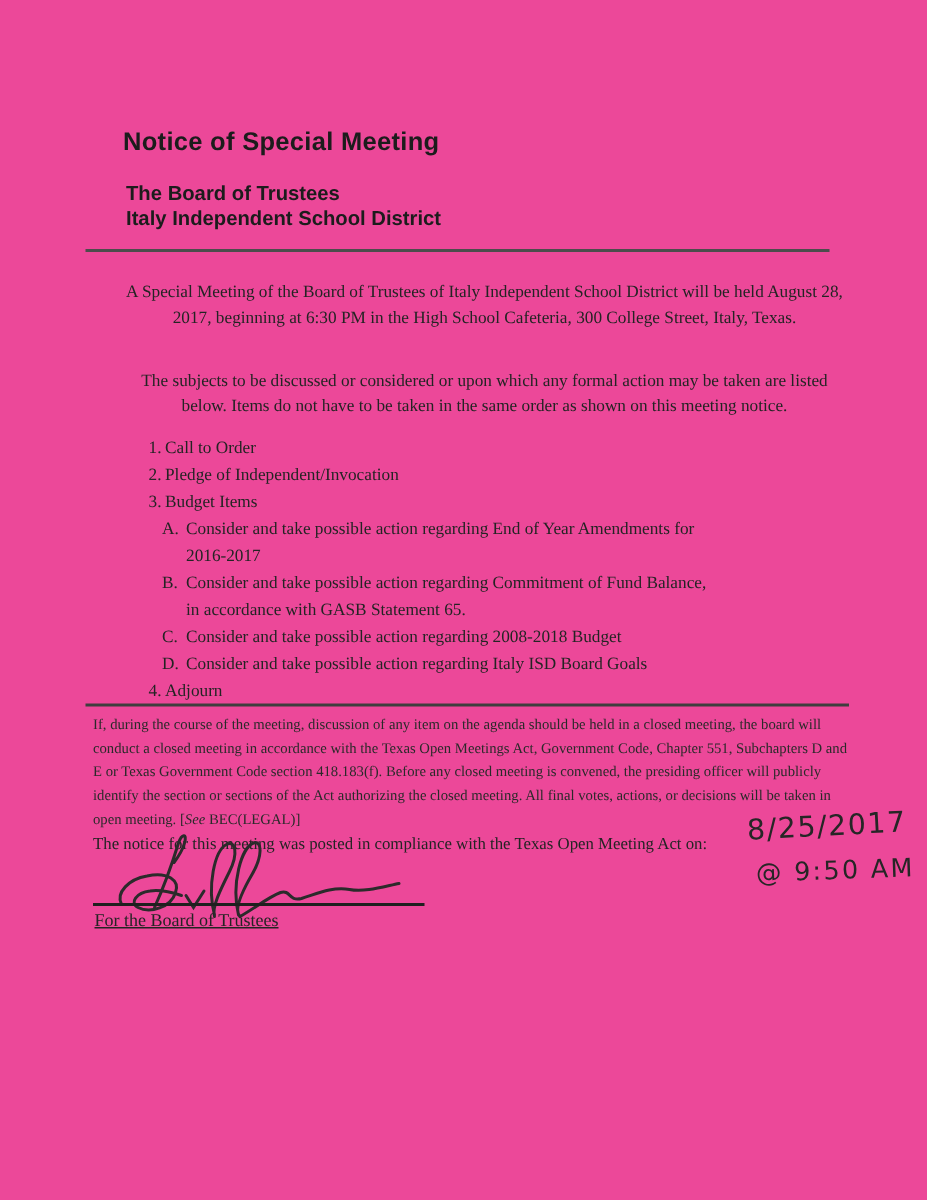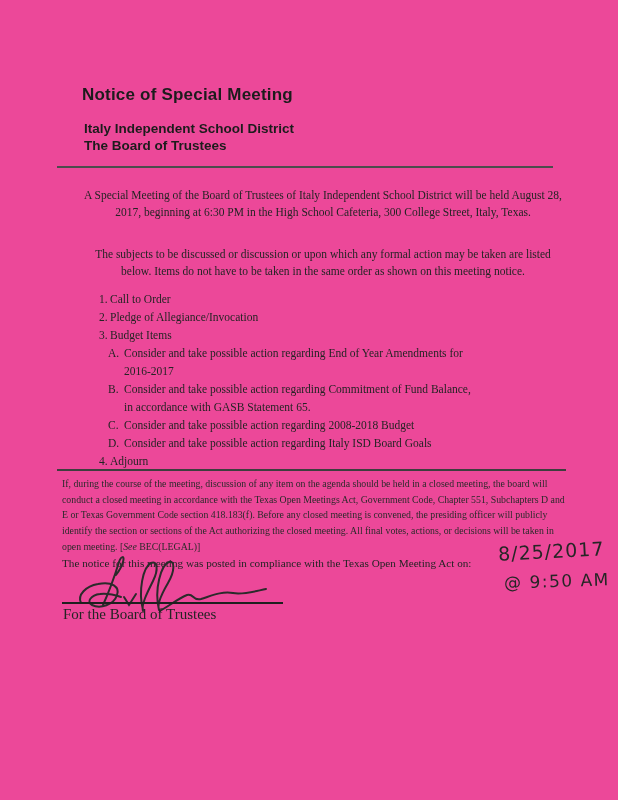--- a/index.html
+++ b/index.html
@@ -42,48 +42,48 @@
   .legal i{font-style:italic;text-align:right;}
   .notice{left:62px;top:557px;font-size:11.2px;white-space:nowrap;}
   .hand{
     font-family:"DejaVu Sans", sans-serif;
     color:#262626;font-weight:500;
   }
   .hand-date{left:498px;top:540px;font-size:19px;transform:rotate(-3deg);letter-spacing:1px;}
   .hand-time{left:504px;top:571px;font-size:17px;transform:rotate(-2deg);letter-spacing:1.5px;}
   .sig{left:75px;top:553px;}
   .sigline{left:62px;top:602px;width:221px;height:1.5px;background:#1f1f1f;}
-  .caption{left:63px;top:606px;font-size:15px;}
+  .caption{left:63px;top:606px;font-size:12px;text-decoration:underline;}
 </style>
 </head>
 <body>
 
 <div class="doc">
 
   <div class="abs title">Notice of Special Meeting</div>
 
   <div class="abs org">
+    <div>The Board of Trustees</div>
     <div>Italy Independent School District</div>
-    <div>The Board of Trustees</div>
   </div>
 
   <div class="abs rule rule1"></div>
 
   <div class="abs para p1">A Special Meeting of the Board of Trustees of Italy Independent School District will be held August 28, 2017, beginning at 6:30 PM in the High School Cafeteria, 300 College Street, Italy, Texas.</div>
 
-  <div class="abs para p2">The subjects to be discussed or discussion or upon which any formal action may be taken are listed below. Items do not have to be taken in the same order as shown on this meeting notice.</div>
+  <div class="abs para p2">The subjects to be discussed or considered or upon which any formal action may be taken are listed below. Items do not have to be taken in the same order as shown on this meeting notice.</div>
 
   <div class="abs agenda">
     <div class="item">
       <span class="m">1.</span>
       <span class="t">Call to Order</span>
     </div>
     <div class="item">
       <span class="m">2.</span>
-      <span class="t">Pledge of Allegiance/Invocation</span>
+      <span class="t">Pledge of Independent/Invocation</span>
     </div>
     <div class="item">
       <span class="m">3.</span>
       <span class="t">Budget Items</span>
     </div>
     <div class="item sub">
       <span class="m">A.</span>
       <span class="t">Consider and take possible action regarding End of Year Amendments for 2016-2017</span>
     </div>
     <div class="item sub">

